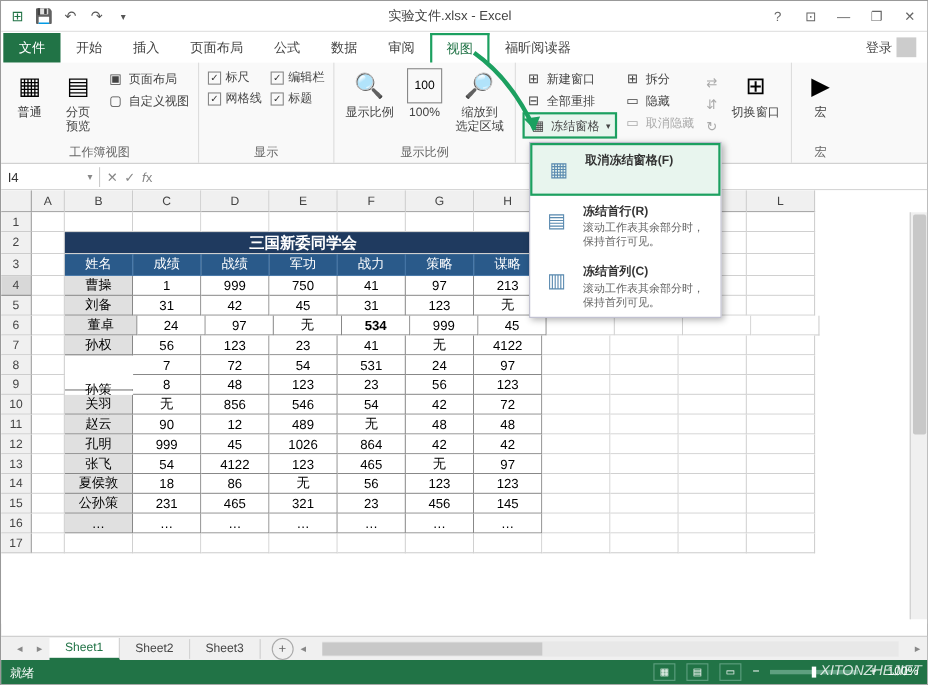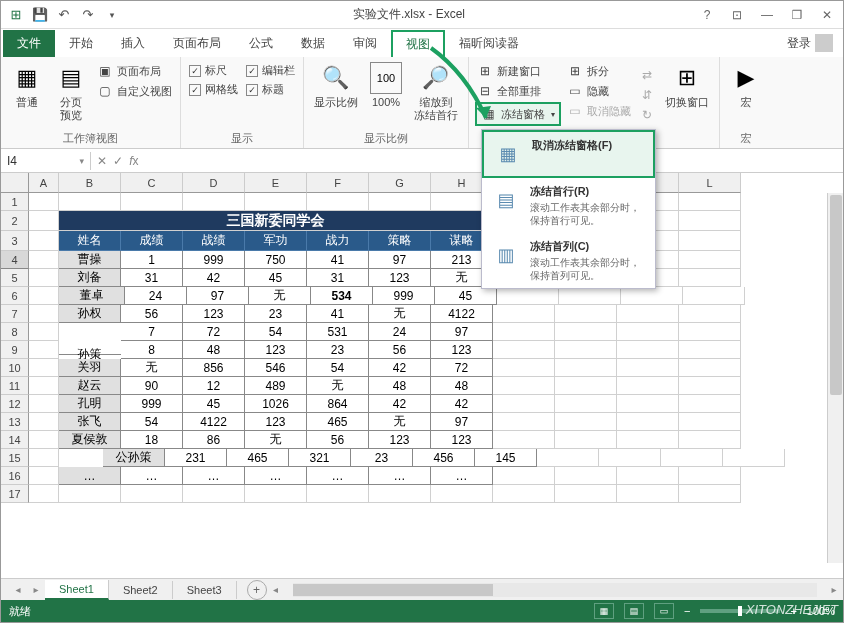--- a/index.html
+++ b/index.html
@@ -164,21 +164,21 @@
           <div class="ico">🔍</div>
           <div class="lbl">显示比例</div>
         </div>
       <div class="bigbtn">
           <div class="ico" style="font-size:11px;border:1px solid #888;padding:2px">100</div>
           <div class="lbl">100%</div>
         </div>
       <div class="bigbtn">
           <div class="ico">🔎</div>
           <div class="lbl" style="white-space:pre">缩放到
-冻结首行</div>
+选定区域</div>
         </div>
     </div>
     <div class="rg-label">显示比例</div>
   </div>
 
   <div class="rg">
     <div class="rg-body">
       <div class="smallcol">
         <div class="smallbtn">
             <span class="si">⊞</span>
@@ -495,21 +495,21 @@
         <div class="cell data-cell" style="width: 62px;">123</div>
         <div class="cell data-cell" style="width: 62px;">123</div>
         <div class="cell" style="width: 62px;"></div>
         <div class="cell" style="width: 62px;"></div>
         <div class="cell" style="width: 62px;"></div>
         <div class="cell" style="width: 62px;"></div>
       </div>
       <div class="row">
         <div class="rowhdr">15</div>
         <div class="cell" style="width: 30px;"></div>
-        <div class="cell data-cell name-cell" style="width: 62px; margin-left: 44px;">公孙策</div>
+        <div class="cell data-cell name-cell" style="width: 62px;">公孙策</div>
         <div class="cell data-cell" style="width: 62px;">231</div>
         <div class="cell data-cell" style="width: 62px;">465</div>
         <div class="cell data-cell" style="width: 62px;">321</div>
         <div class="cell data-cell" style="width: 62px;">23</div>
         <div class="cell data-cell" style="width: 62px;">456</div>
         <div class="cell data-cell" style="width: 62px;">145</div>
         <div class="cell" style="width: 62px;"></div>
         <div class="cell" style="width: 62px;"></div>
         <div class="cell" style="width: 62px;"></div>
         <div class="cell" style="width: 62px;"></div>

